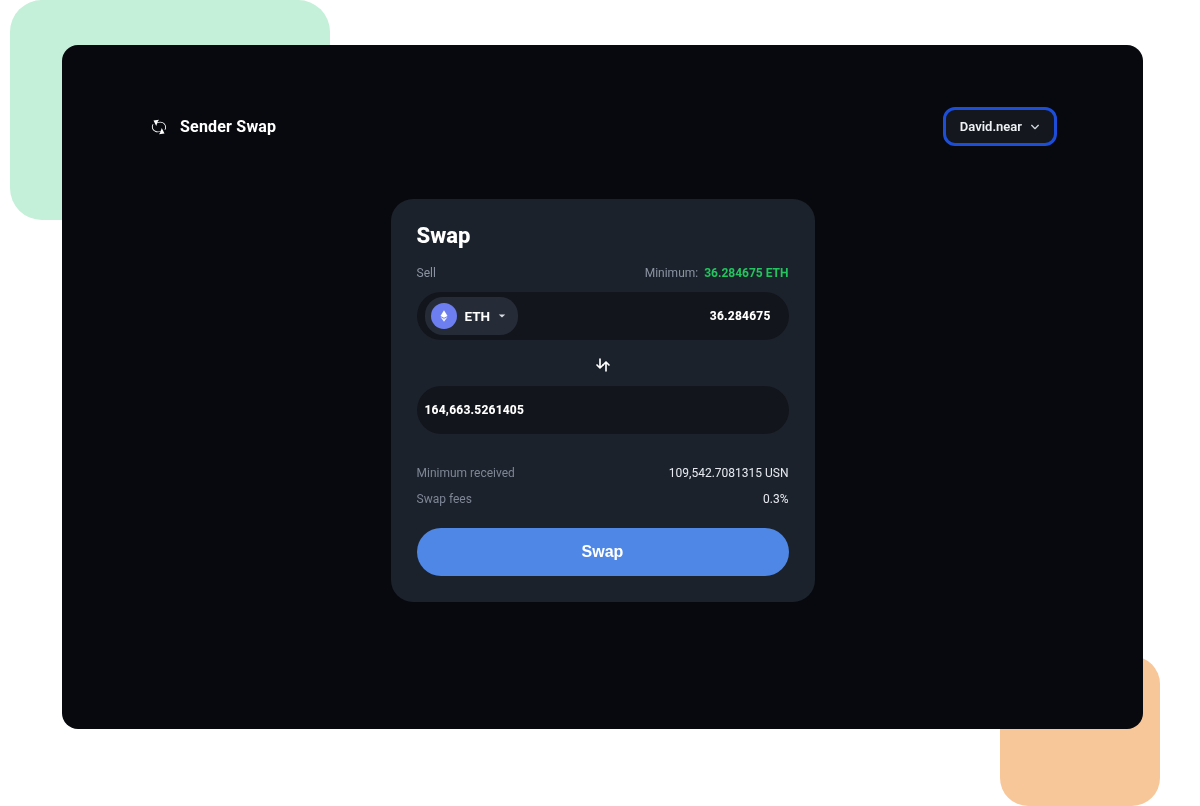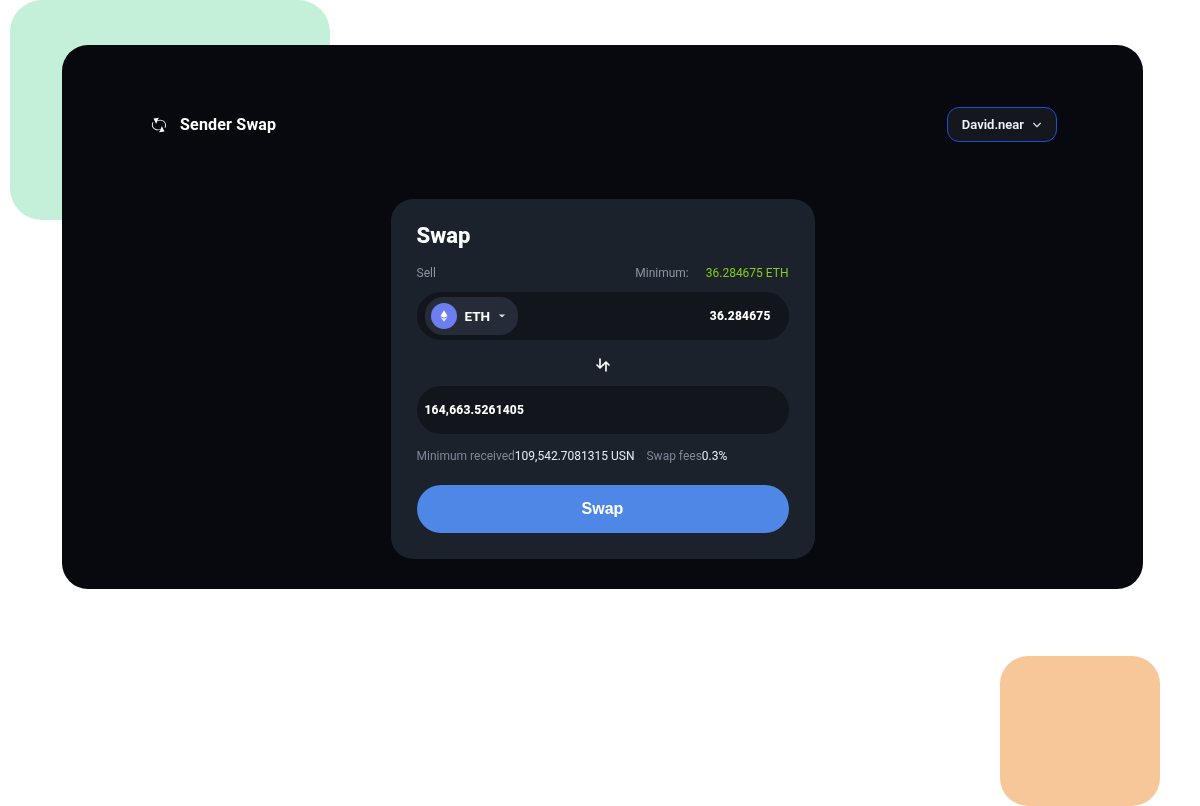--- a/index.html
+++ b/index.html
@@ -18,43 +18,43 @@
     right: 40px; bottom: 0;
     width: 160px; height: 150px;
     background: #f7c79a;
     border-radius: 28px;
     z-index: 0;
   }
 
   .app-window {
     position: absolute;
     top: 45px; left: 62px;
-    width: 1081px; height: 544px;
+    width: 1081px; height: 684px;
     background: #07090e;
-    border-radius: 26px;
+    border-radius: 16px;
     z-index: 1;
     color: #ffffff;
     padding: 0;
   }
 
   .topbar {
     position: absolute;
     top: 62px; left: 86px; right: 86px;
     display: flex;
     align-items: center;
     justify-content: space-between;
   }
   .brand { display: flex; align-items: center; gap: 10px; }
   .brand-title { font-size: 16px; font-weight: 700; letter-spacing: 0.2px; }
   .brand-icon { width: 22px; height: 22px; display: inline-flex; align-items: center; justify-content: center; }
 
   .account-btn {
     display: inline-flex; align-items: center; gap: 8px;
     background: #14171d;
-    border: 1px solid #1d4ed8;
+    border: 3px solid #1d4ed8;
     border-radius: 12px;
     padding: 9px 14px;
     font-size: 13px; font-weight: 600;
     color: #eef1f5;
     cursor: pointer;
   }
   .chev { width: 10px; height: 10px; display: inline-flex; }
 
   .swap-card {
     position: absolute;
@@ -64,21 +64,21 @@
     border-radius: 22px;
     padding: 24px 26px 26px 26px;
   }
 
   .card-title { font-size: 22px; font-weight: 800; margin-bottom: 18px; }
 
   .section-label-row {
     display: flex; align-items: center; justify-content: space-between;
     font-size: 12px; color: #8b93a3; margin-bottom: 12px;
   }
-  .balance-val { color: #84cc16; font-weight: 400; margin-left: 14px; }
+  .balance-val { color: #22c55e; font-weight: 700; margin-left: 3px; }
 
   .token-row {
     background: #12151b;
     border-radius: 24px;
     display: flex; align-items: center; justify-content: space-between;
     padding: 8px 18px 8px 8px;
     height: 48px;
   }
   .token-select {
     display: inline-flex; align-items: center; gap: 8px;
@@ -95,21 +95,21 @@
   .token-usdt { background: #1fc59a; }
   .token-name { font-size: 13.5px; font-weight: 700; }
   .amount { font-size: 12px; font-weight: 800; color: #ffffff; letter-spacing: 0.2px; }
 
   .swap-arrow-wrap { display: flex; justify-content: center; margin: 14px 0 10px; }
   .swap-arrow-btn {
     width: 22px; height: 22px; display:inline-flex; align-items:center; justify-content:center;
     cursor: pointer;
   }
 
-  .info-rows { margin-top: 15px; display: flex; flex-direction: row; gap: 12px; }
+  .info-rows { margin-top: 32px; display: flex; flex-direction: column; gap: 12px; }
   .info-row { display:flex; justify-content: space-between; font-size: 12px; }
   .info-label { color: #7e8696; }
   .info-value { color: #e6eaf0; display:flex; align-items:center; gap: 8px; }
   .refresh-icon { width: 14px; height:14px; border-radius:50%; background:#2d3746; display:inline-flex; align-items:center; justify-content:center; }
 
   .swap-btn {
     margin-top: 22px;
     width: 100%; height: 48px;
     border-radius: 24px;
     background: #4e87e6;

